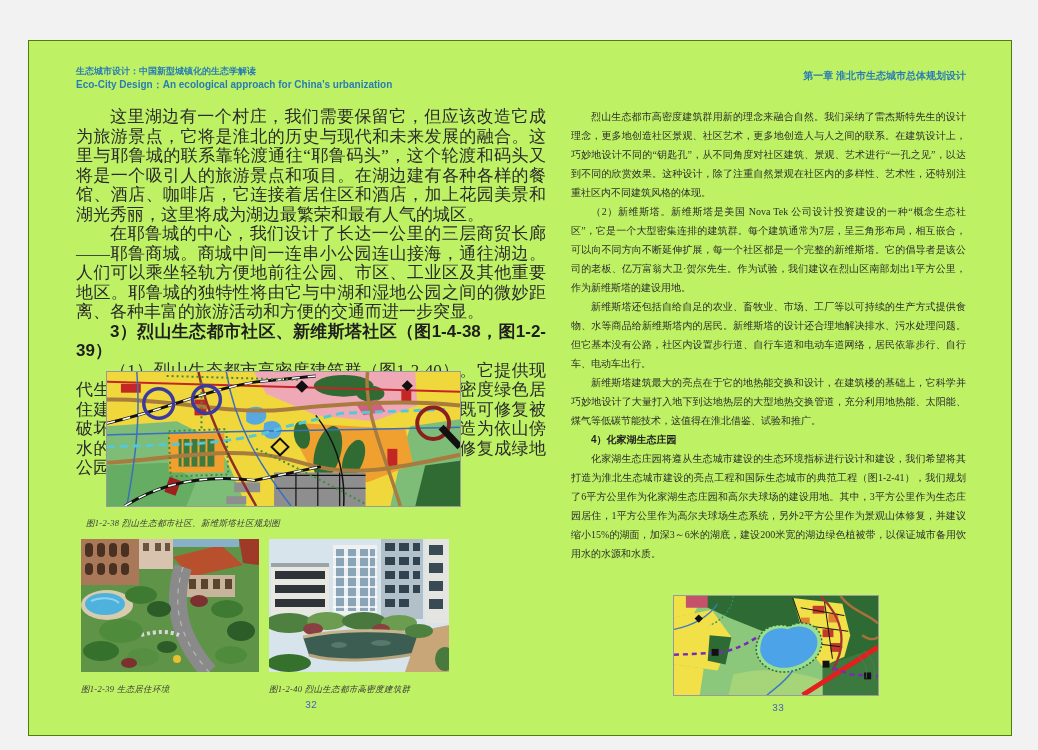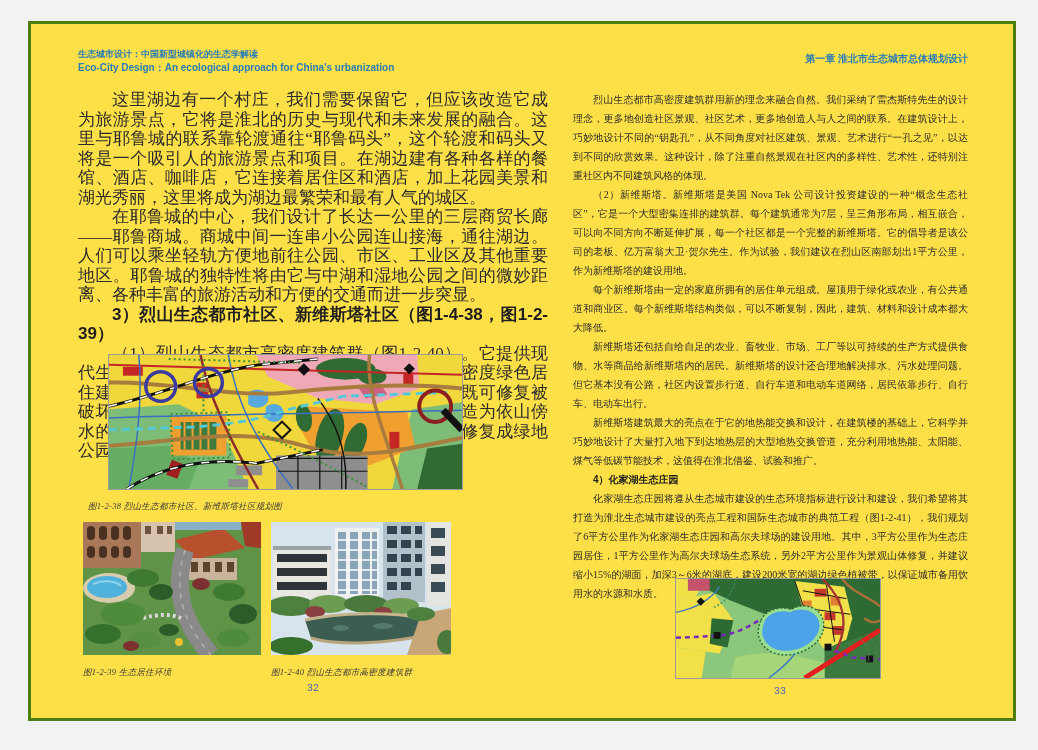--- a/index.html
+++ b/index.html
@@ -1,19 +1,19 @@
 <!DOCTYPE html>
 <html lang="zh"><head>
 <meta charset="utf-8">
 <style>
   html,body{margin:0;padding:0;background:#ffffff;}
   #canvas{position:relative;width:1038px;height:750px;background:#f2f2f2;overflow:hidden;
           font-family:"Liberation Serif","DejaVu Serif",serif;}
-  .spread{position:absolute;left:28px;top:21px;width:982px;height:694px;background:#fde047;
-          border:3px solid #4d7c0f;}
+  .spread{position:absolute;left:28px;top:40px;width:982px;height:694px;background:#bef264;
+          border:1px solid #4d7c0f;}
   
   .hdr{position:absolute;font-family:"Liberation Sans","DejaVu Sans",sans-serif;font-weight:600;}
   .hdr-left{left:47px;top:24px;color:#2a7cb5;font-size:9px;line-height:13px;}
   .hdr-left .en{font-size:10px;}
   .hdr-right{left:542px;top:28px;width:395px;text-align:right;color:#2a7cb5;font-size:10px;}
   
   .col{position:absolute;text-align:justify;color:#2b2b2b;}
   .col-left{left:47px;top:66px;width:470px;font-size:17px;line-height:19.5px;}
   .col-right{left:542px;top:66px;width:395px;font-size:10px;line-height:19px;}
   .col p{margin:0;text-indent:2em;}
@@ -209,21 +209,20 @@
         <ellipse cx="176" cy="120" rx="10" ry="12" fill="#49793c"></ellipse>
       </svg>
     </div>
     <div class="cap" style="left:240px;top:636px;">图1-2-40 烈山生态都市高密度建筑群</div>
 
     <div class="pagenum" style="left:47px;top:659px;width:470px;">32</div>
 
     <div class="col col-right">
       <p>烈山生态都市高密度建筑群用新的理念来融合自然。我们采纳了雷杰斯特先生的设计理念，更多地创造社区景观、社区艺术，更多地创造人与人之间的联系。在建筑设计上，巧妙地设计不同的“钥匙孔”，从不同角度对社区建筑、景观、艺术进行“一孔之见”，以达到不同的欣赏效果。这种设计，除了注重自然景观在社区内的多样性、艺术性，还特别注重社区内不同建筑风格的体现。</p>
       <p>（2）新维斯塔。新维斯塔是美国 Nova Tek 公司设计投资建设的一种“概念生态社区”，它是一个大型密集连排的建筑群。每个建筑通常为7层，呈三角形布局，相互嵌合，可以向不同方向不断延伸扩展，每一个社区都是一个完整的新维斯塔。它的倡导者是该公司的老板、亿万富翁大卫·贺尔先生。作为试验，我们建议在烈山区南部划出1平方公里，作为新维斯塔的建设用地。</p>
-      <p>每个新维斯塔由一定的家庭所拥有的居住单元组成。屋顶用于绿化或农业，有公共通道和商业区。每个新维斯塔结构类似，可以不断复制，因此，建筑、材料和设计成本都大大降低。</p>
       <p>新维斯塔还包括自给自足的农业、畜牧业、市场、工厂等以可持续的生产方式提供食物、水等商品给新维斯塔内的居民。新维斯塔的设计还合理地解决排水、污水处理问题。但它基本没有公路，社区内设置步行道、自行车道和电动车道网络，居民依靠步行、自行车、电动车出行。</p>
       <p>新维斯塔建筑最大的亮点在于它的地热能交换和设计，在建筑楼的基础上，它科学并巧妙地设计了大量打入地下到达地热层的大型地热交换管道，充分利用地热能、太阳能、煤气等低碳节能技术，这值得在淮北借鉴、试验和推广。</p>
       <p class="hd">4）化家湖生态庄园</p>
       <p>化家湖生态庄园将遵从生态城市建设的生态环境指标进行设计和建设，我们希望将其打造为淮北生态城市建设的亮点工程和国际生态城市的典范工程（图1-2-41），我们规划了6平方公里作为化家湖生态庄园和高尔夫球场的建设用地。其中，3平方公里作为生态庄园居住，1平方公里作为高尔夫球场生态系统，另外2平方公里作为景观山体修复，并建议缩小15%的湖面，加深3～6米的湖底，建设200米宽的湖边绿色植被带，以保证城市备用饮用水的水源和水质。</p>
     </div>
 
     <div class="fig" style="left:644px;top:554px;width:206px;height:101px;">
       <svg viewBox="0 0 206 101" preserveAspectRatio="none">
         <rect width="206" height="101" fill="#8cc87c"></rect>
         <path d="M30,0 L206,0 L206,52 L160,68 L100,40 L55,22 L30,10 Z" fill="#2e6b34"></path>

